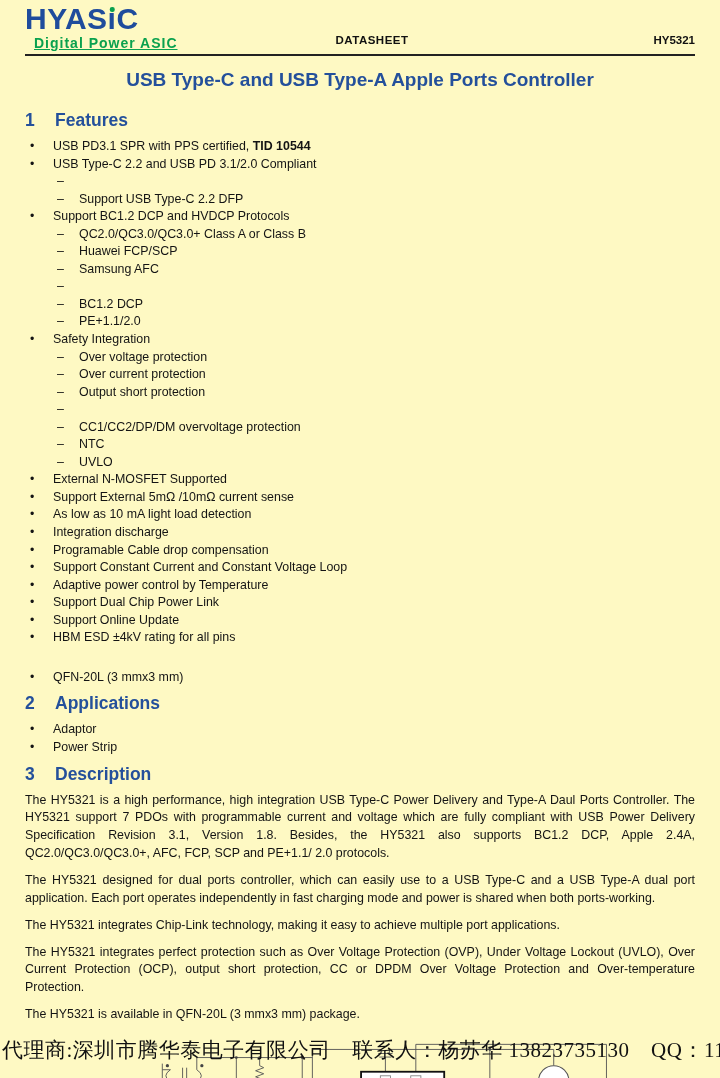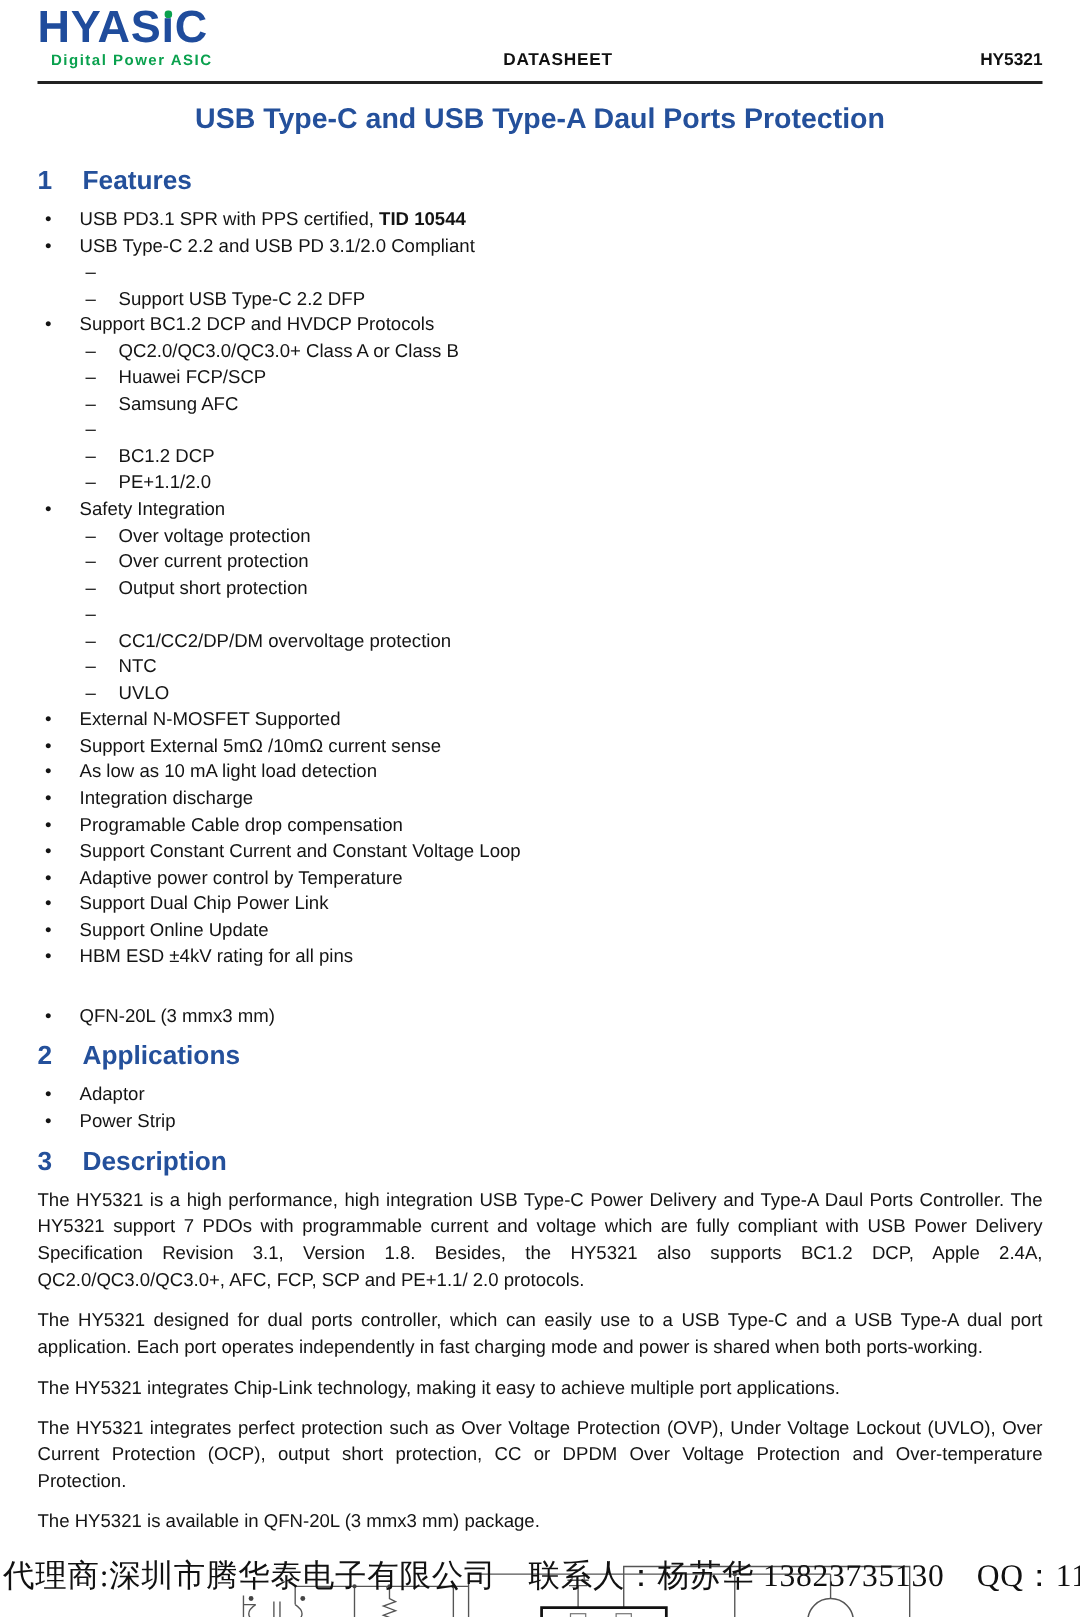--- a/index.html
+++ b/index.html
@@ -1,27 +1,27 @@
 <!DOCTYPE html>
 <html><head>
 <meta charset="utf-8">
 <style>
   * { box-sizing: border-box; margin: 0; padding: 0; }
   body { background: #888; }
   .page {
-    width: 720px; height: 1078px; background: #ffffff; position: relative;
+    width: 720px; height: 1078px; background: #fef9c3; position: relative;
     font-family: "Liberation Sans", "DejaVu Sans", sans-serif; color: #111;
     margin: 0 auto; overflow: hidden;
   }
   
   .header { position: relative; height: 52px; padding: 4px 25px 0; }
   .logo-main { font-size: 30px; font-weight: 700; color: #1f4c9c; letter-spacing: 0.5px; line-height: 30px; }
   .iwrap { position: relative; }
   .idot { position: absolute; width: 4.5px; height: 4.5px; border-radius: 50%; background: #0aa14e; top: 5px; left: 50%; transform: translateX(-50%); }
-  .logo-sub { font-size: 10px; font-weight: 700; color: #0aa14e; letter-spacing: 1px; margin-left: 9px; margin-top: 1px; }
+  .logo-sub { font-size: 14px; font-weight: 700; color: #0aa14e; letter-spacing: 1px; margin-left: 9px; margin-top: 1px; text-decoration: underline; }
   .hdr-center { position: absolute; left: 0; right: 0; bottom: 6px; text-align: center; font-size: 11.5px; font-weight: 700; letter-spacing: .5px; color: #111; padding-left: 24px; }
   .hdr-right { position: absolute; right: 25px; bottom: 6px; font-size: 11.5px; font-weight: 600; color: #111; }
   .hdr-rule { height: 2px; background: #222; margin: 2px 25px 0; }
   
   .title { margin-top: 13px; text-align: center; font-size: 19px; font-weight: 700; color: #24509b; }
   
   .cols { display: flex; padding: 0 25px; gap: 22px; margin-top: 12px; flex-direction: column; }
   .col-l { width: 334px; flex: none; }
   .col-r { flex: 1; min-width: 0; }
   h2.section { color: #24509b; font-size: 17.5px; font-weight: 700; margin: 7px 0 7px; }
@@ -67,21 +67,21 @@
   <div class="header">
     <div class="logo">
       <div class="logo-main"><span>HYAS</span><span class="iwrap"><span>ı</span><span class="idot"></span></span><span>C</span></div>
       <div class="logo-sub">Digital Power ASIC</div>
     </div>
     <div class="hdr-center">DATASHEET</div>
     <div class="hdr-right">HY5321</div>
   </div>
   <div class="hdr-rule"></div>
 
-  <div class="title">USB Type-C and USB Type-A Daul Ports Protection</div>
+  <div class="title">USB Type-C and USB Type-A Apple Ports Controller</div>
 
   <div class="cols">
     <div class="col-l">
       <h2 class="section"><span class="num">1</span><span>Features</span></h2>
       <ul class="feat">
           <li>
             <span class="blt">•</span>
             <span class="txt">USB PD3.1 SPR with PPS certified, <b>TID 10544</b></span>
           </li>
           <li>

